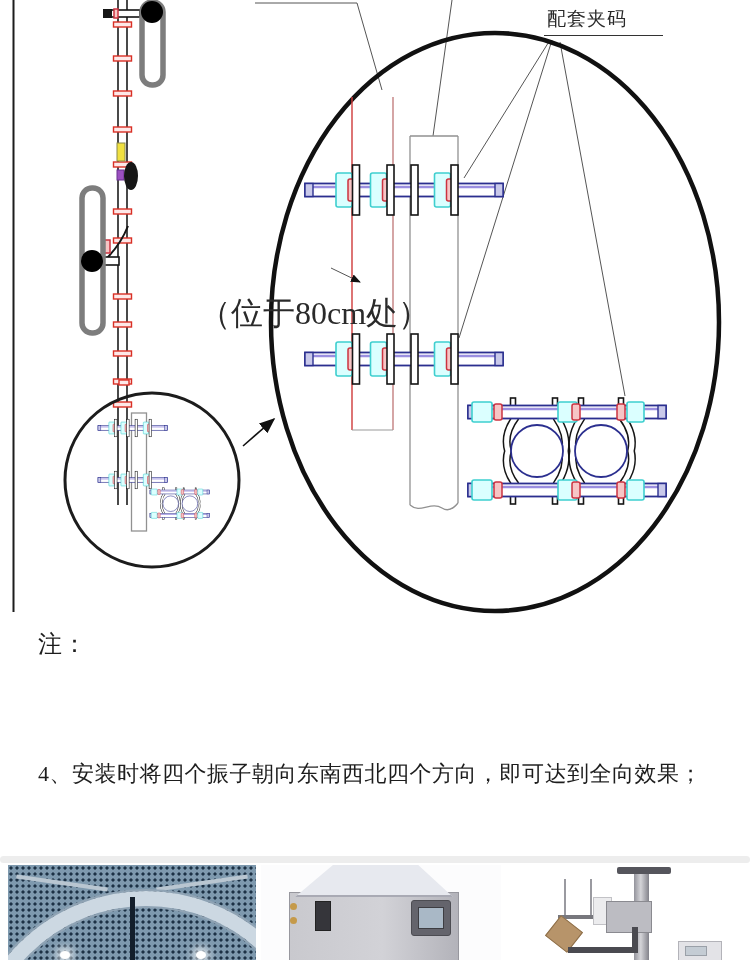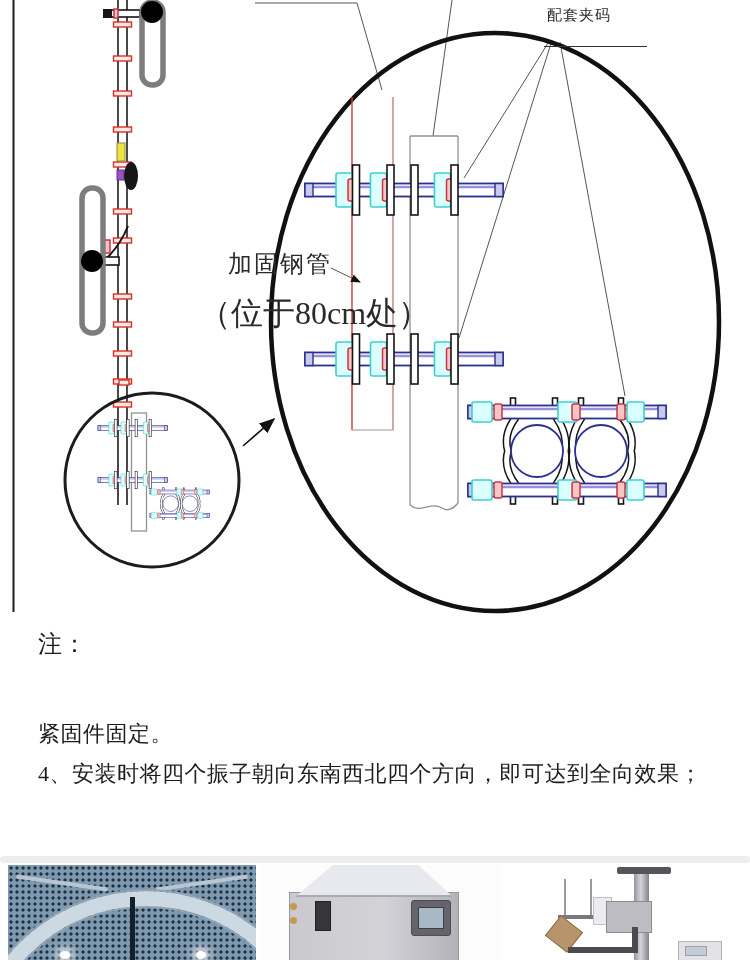--- a/index.html
+++ b/index.html
@@ -16,22 +16,22 @@
   .band{fill:none;stroke:#151515;stroke-width:8;}
   .bandin{fill:none;stroke:#fff;stroke-width:5;}
   .cir{fill:#fff;stroke:#2b2f8f;stroke-width:1.8;}
   .lead{stroke:#555;stroke-width:1;fill:none;}
   .redband{fill:#fde8e8;stroke:#d93025;stroke-width:1.4;}
   .poleline{stroke:#1c1c1c;stroke-width:1.6;}
   .grayrect{fill:#fff;stroke:#919191;stroke-width:1.3;}
   .loop{fill:none;stroke:#7d7d7d;stroke-width:5.5;}
   
   .callout{position:absolute;color:#2a2a2a;white-space:nowrap;}
-  .clamp-label{left:544px;top:6px;font-size:15px;letter-spacing:1px;
-               border-bottom:1.5px solid #333;padding:0 36px 21px 3px;}
+  .clamp-label{left:544px;top:6px;font-size:19px;letter-spacing:1px;
+               border-bottom:1.5px solid #333;padding:0 36px 3px 3px;}
   .pipe-l1{left:228px;top:248px;font-size:24px;letter-spacing:2px;}
   .pipe-l2{left:199px;top:292px;font-size:32px;}
   .note{position:absolute;left:38px;font-size:22px;letter-spacing:.5px;color:#1d1d1d;white-space:nowrap;}
   .note-h{top:628px;font-size:24px;}
   .note-1{top:676px;}
   .note-2{top:719px;}
   .note-3{top:759px;}
   .note-4{top:800px;}
   
   .strip-band{position:absolute;left:0;top:856px;width:750px;height:7px;background:#ededed;border-radius:4px;}
@@ -219,25 +219,23 @@
       <rect class="grayrect" x="131.5" y="413" width="15" height="118"></rect>
       <use href="#row" transform="translate(98,428) scale(0.35)"></use>
       <use href="#row" transform="translate(98,480) scale(0.35)"></use>
       <use href="#asm3" transform="translate(150,492) scale(0.30)"></use>
     </g>
 
     <line x1="243" y1="446" x2="274" y2="419" stroke="#111" stroke-width="1.6" marker-end="url(#ah)"></line>
   </svg>
 
   <div class="callout clamp-label">配套夹码</div>
-  <div class="callout pipe-l1">加固钢管</div>
   <div class="callout pipe-l2">（位于80cm处）</div>
 
   <div class="note note-h">注：</div>
-  <div class="note note-2">紧固件固定。</div>
   <div class="note note-3">4、安装时将四个振子朝向东南西北四个方向，即可达到全向效果；</div>
 
   <div class="strip-band"></div>
 
   <div class="photo p1">
     <div class="p1-truss-l"></div>
     <div class="p1-truss-r"></div>
     <div class="p1-arch"></div>
     <div class="p1-ant"></div>
     <div class="p1-light" style="left:52px;top:86px;"></div>

